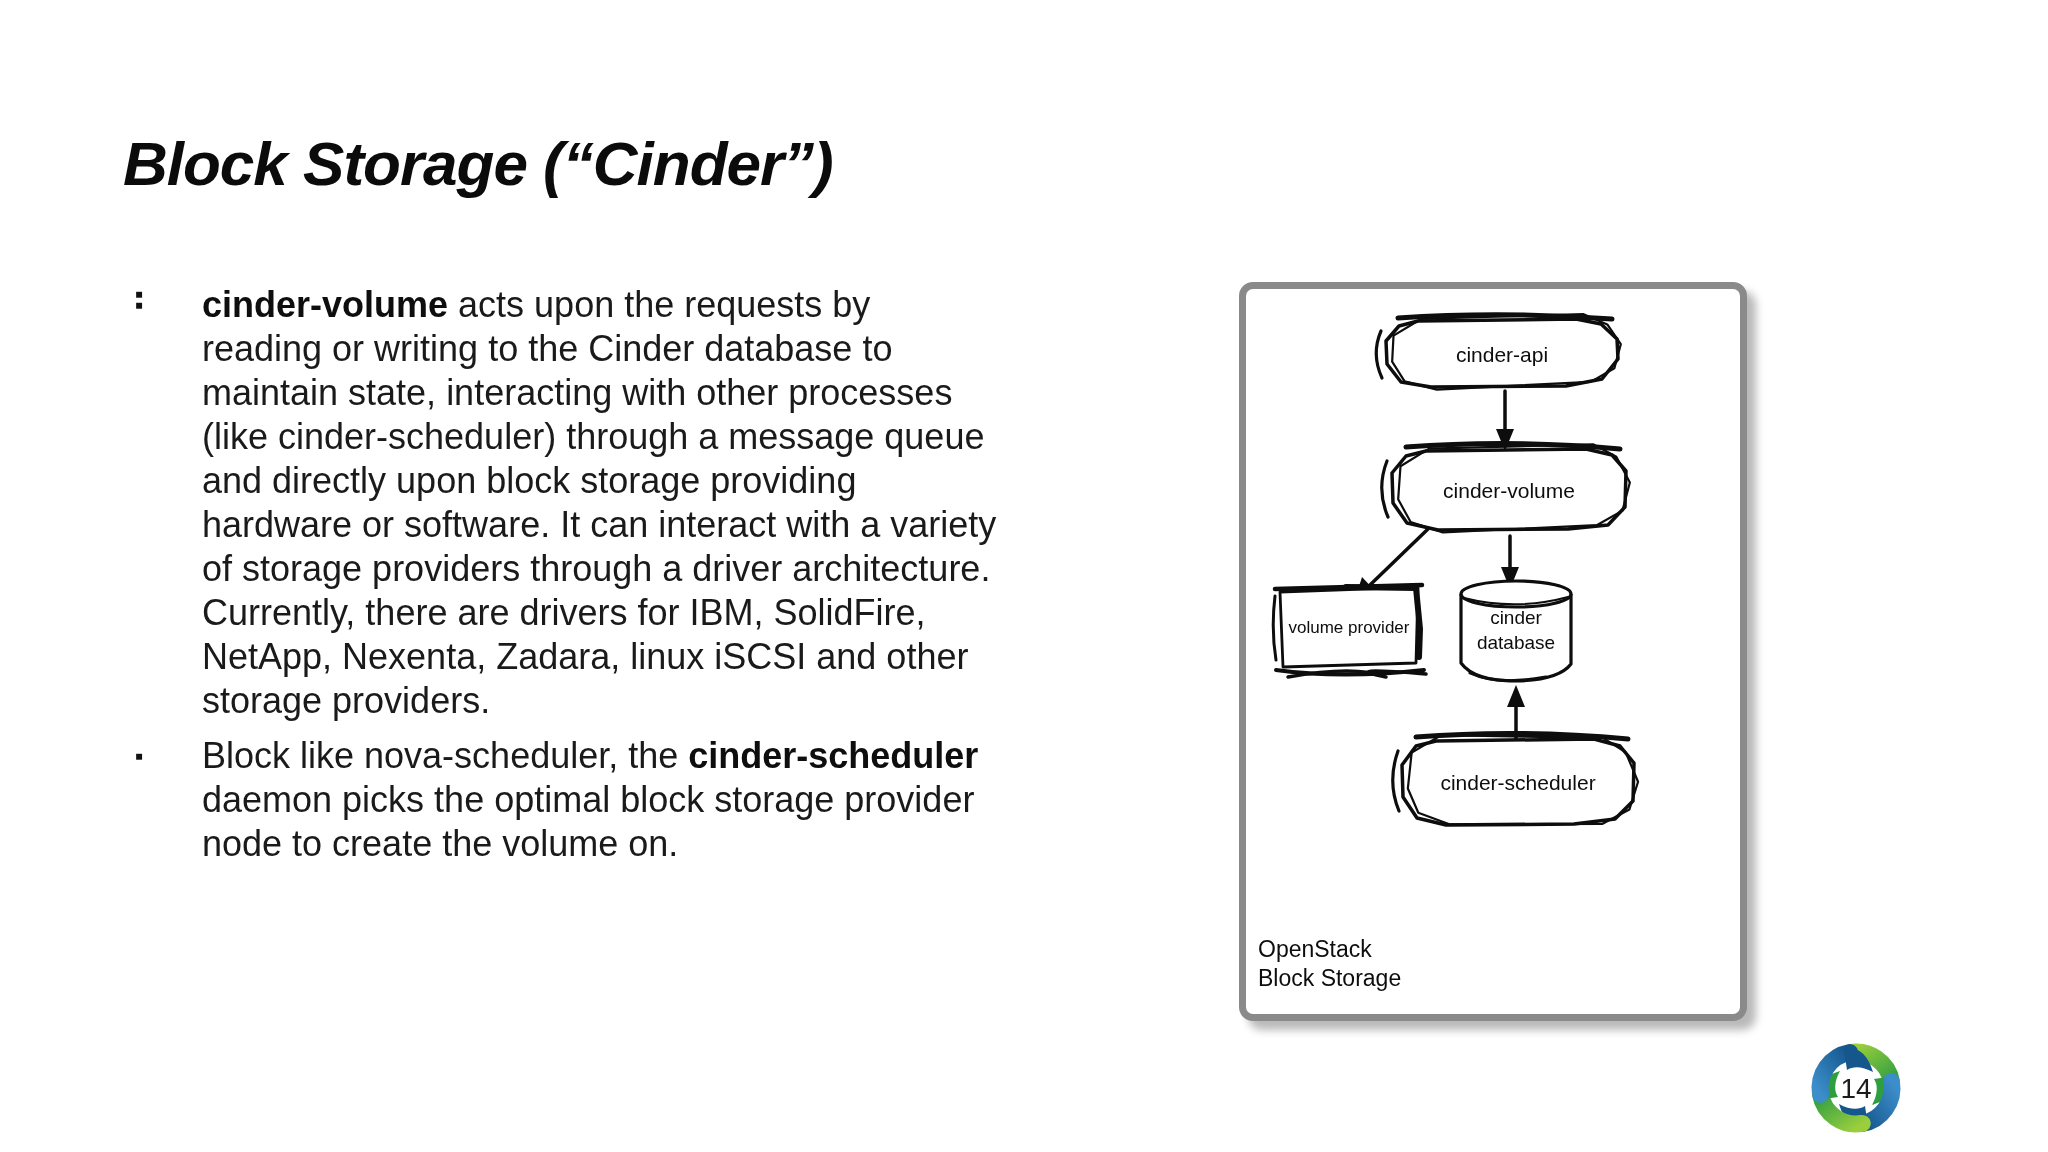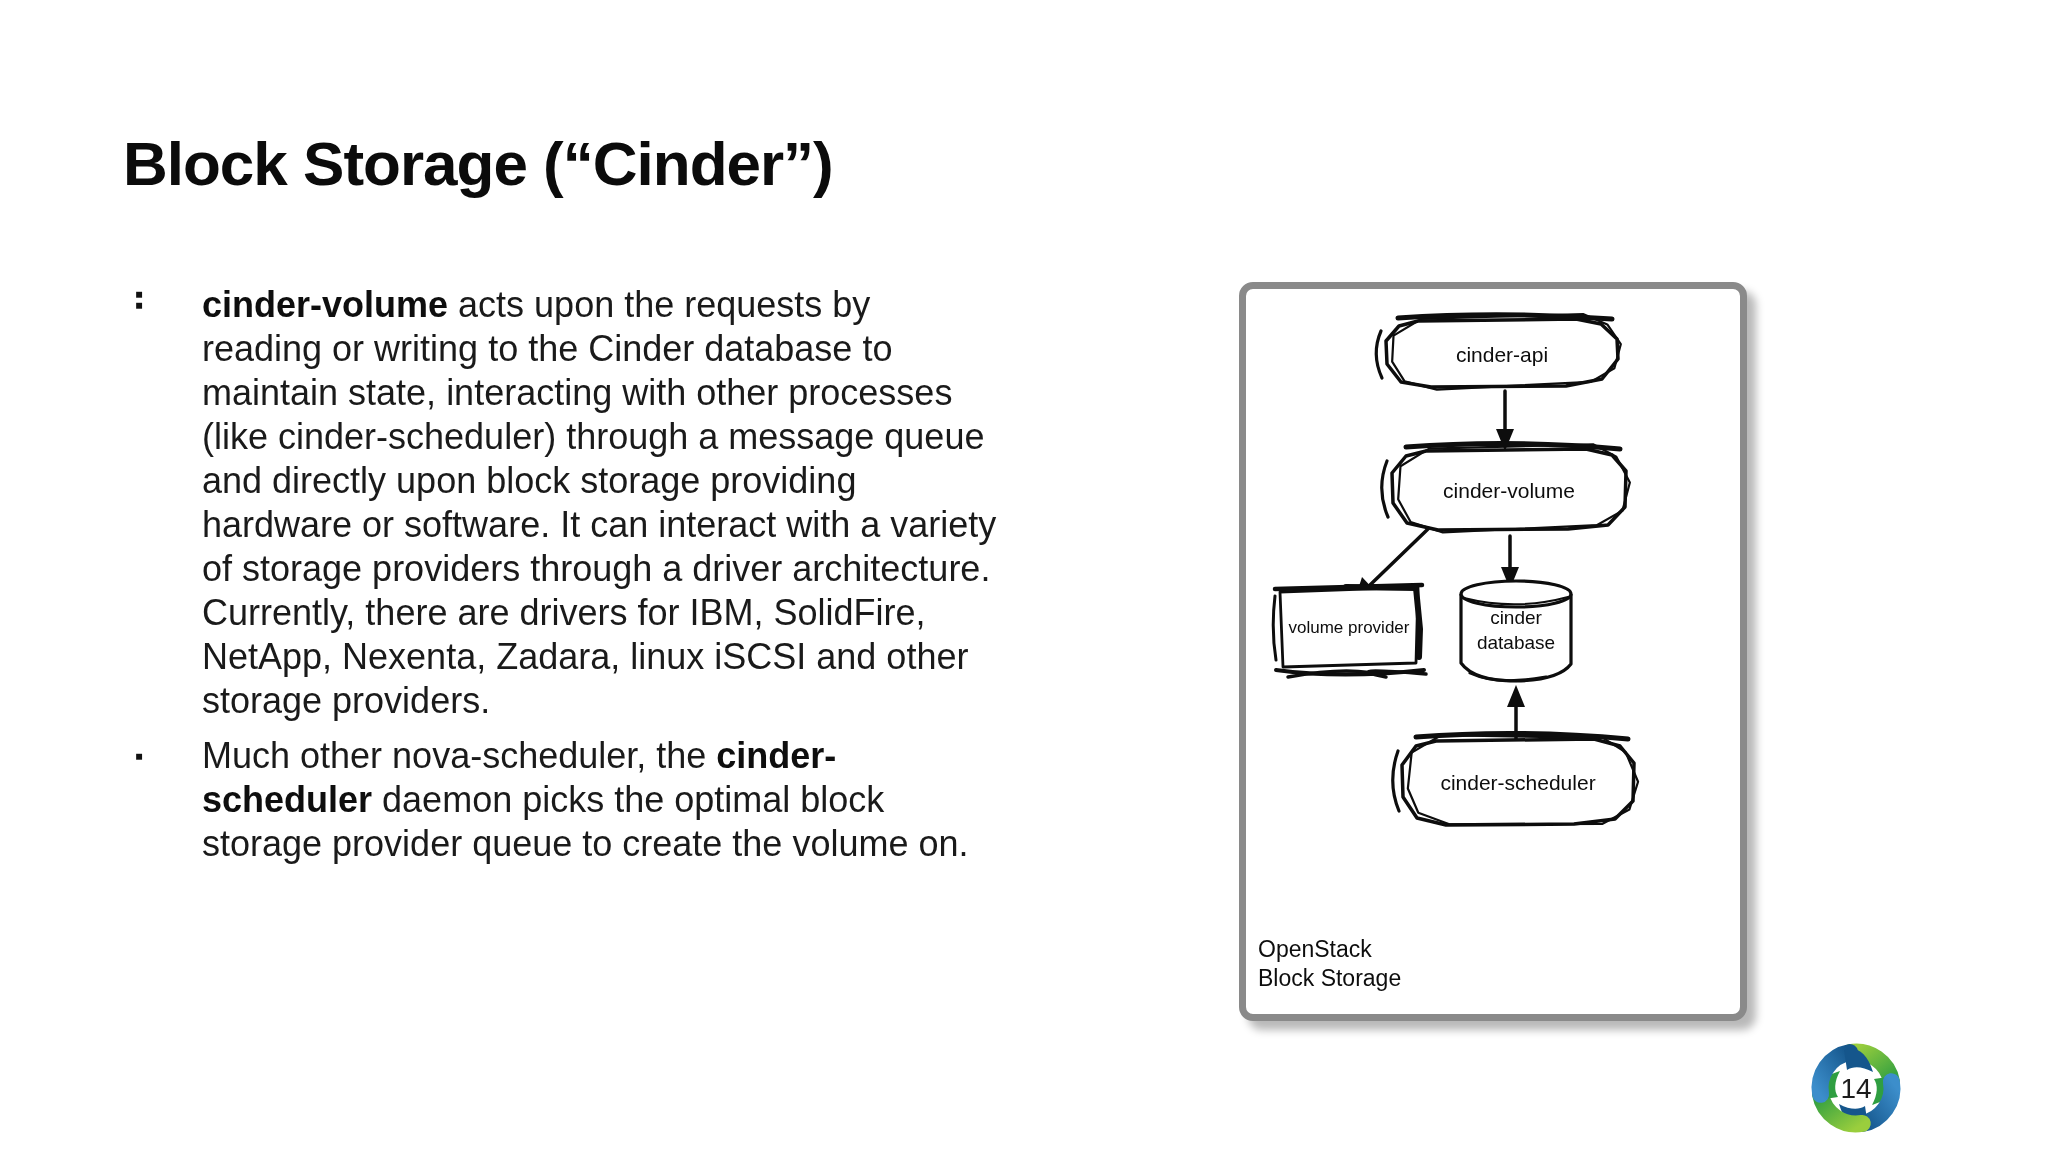--- a/index.html
+++ b/index.html
@@ -4,20 +4,21 @@
 <style>
   html,body{margin:0;padding:0;}
   body{
     width:2048px;height:1152px;position:relative;background:#ffffff;
     font-family:"Liberation Sans", sans-serif;color:#161616;overflow:hidden;
   }
   .title{
     position:absolute;left:123px;top:86px;
     font-size:62px;font-weight:700;letter-spacing:-1px;color:#0b0b0b;
     white-space:nowrap;
+    font-style:italic;
   }
   .bullets{position:absolute;left:135px;top:272px;width:864px;}
   .bullet{
     position:relative;padding-left:67px;margin-bottom:11px;
     font-size:36px;line-height:44px;color:#1a1a1a;
   }
   .bullet .marker{
     position:absolute;left:0;top:0;font-size:24px;line-height:44px;color:#111;
   }
   .bullet b{font-weight:700;color:#0e0e0e;}
@@ -43,21 +44,21 @@
 <div class="bullets">
   <div class="bullet">
     <span class="marker">▪</span>
   </div>
   <div class="bullet">
     <span class="marker">▪</span>
     <span><b>cinder-volume</b><span> acts upon the requests by reading or writing to the Cinder database to maintain state, interacting with other processes (like cinder-scheduler) through a message queue and directly upon block storage providing hardware or software. It can interact with a variety of storage providers through a driver architecture. Currently, there are drivers for IBM, SolidFire, NetApp, Nexenta, Zadara, linux iSCSI and other storage providers.</span></span>
   </div>
   <div class="bullet">
     <span class="marker">▪</span>
-    <span><span>Much other nova-scheduler, the </span><b>cinder-scheduler</b><span> daemon picks the optimal block storage provider queue to create the volume on.</span></span>
+    <span><span>Block like nova-scheduler, the </span><b>cinder-scheduler</b><span> daemon picks the optimal block storage provider node to create the volume on.</span></span>
   </div>
 </div>
 
 <div class="diagram-box">
   <svg width="494" height="725" viewBox="0 0 494 725">
 
     <g>
       <path class="skf" stroke-width="3.5" d="M 172,32 L 330,30 L 355,35 L 371,50 L 372,70 L 356,90 L 320,97 L 185,98 L 155,93 L 141,75 L 140,52 L 153,37 Z"></path>
       <path class="sk" stroke-width="2.2" transform="rotate(-1.4 256 65)" d="M 176,28 L 338,27 L 362,38 L 375,58 L 368,82 L 344,95 L 190,99 L 158,90 L 146,70 L 148,44 Z"></path>
       <path class="sk" stroke-width="5" d="M 152,29 Q 256,22 366,30"></path>

